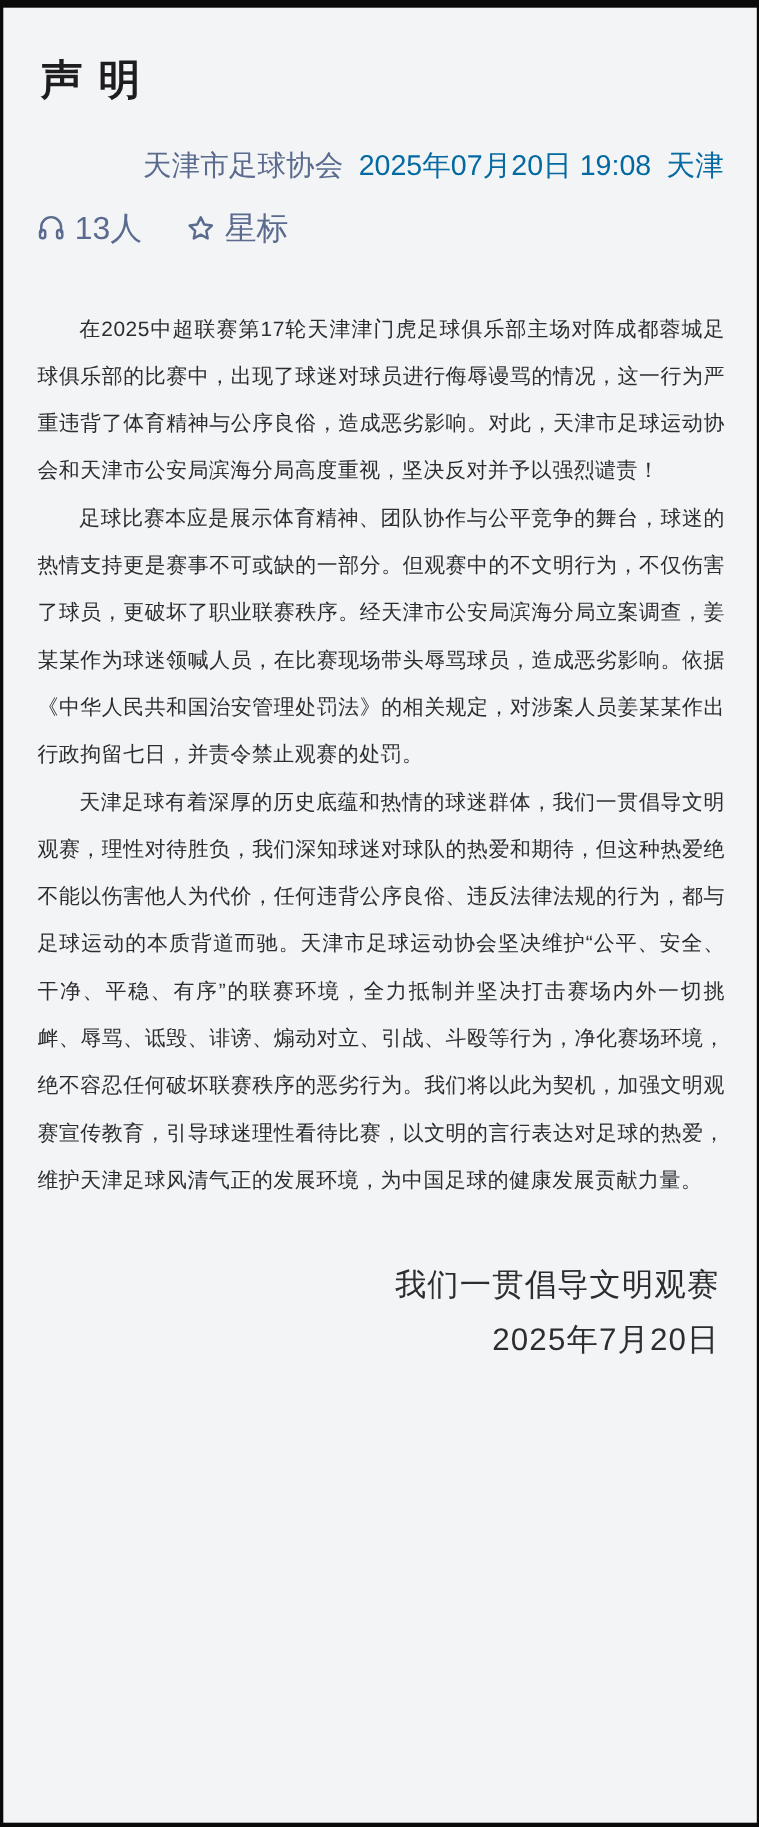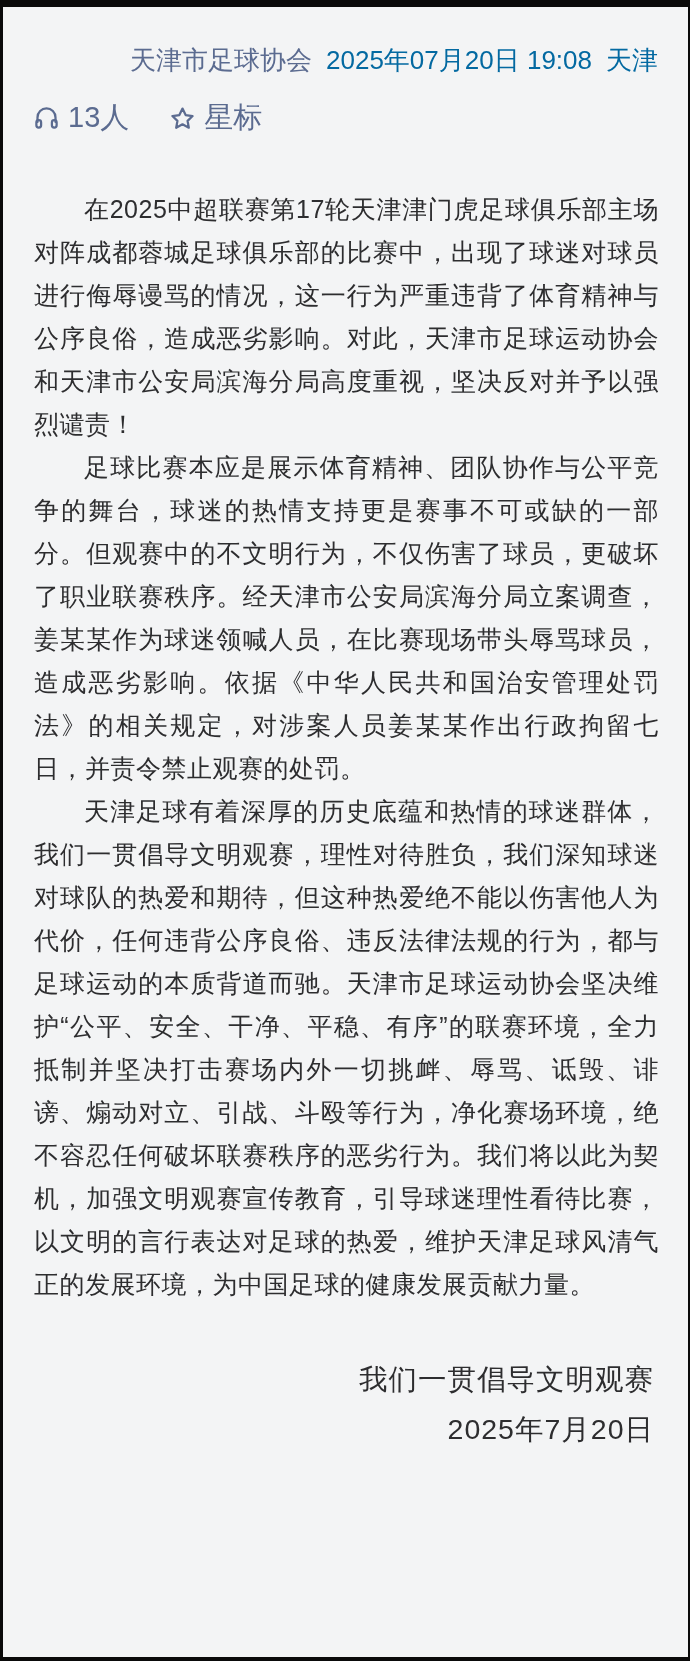--- a/index.html
+++ b/index.html
@@ -60,21 +60,21 @@
     width:27px;height:27px;
     stroke:#5b6b90;
     fill:none;
     stroke-width:2;
     stroke-linecap:round;
     stroke-linejoin:round;
   }
   .article-body{
     margin:50px 29px 0 31px;
     color:#2d2d2f;
-    font-size:25px;
+    font-size:19px;
     line-height:43px;
     text-align:justify;
   }
   .article-body p{
     margin:0;
     text-indent:2em;
     letter-spacing:0.5px;
   }
   .signature{
     margin:48px 34px 0 0;
@@ -83,20 +83,21 @@
     font-size:28.5px;
     line-height:50px;
     letter-spacing:1px;
   }
 </style>
 </head>
 <body>
 
 <div class="page">
 
+  <h1 class="page-title">声 明</h1>
 
   <div class="meta-row1">
     <a class="author" href="#">天津市足球协会</a>
     <span class="meta-gray">2025年07月20日 19:08</span>
     <span class="meta-gray">天津</span>
   </div>
 
   <div class="meta-row2">
     <span class="meta-action">
       <svg viewBox="0 0 24 24" aria-hidden="true">

